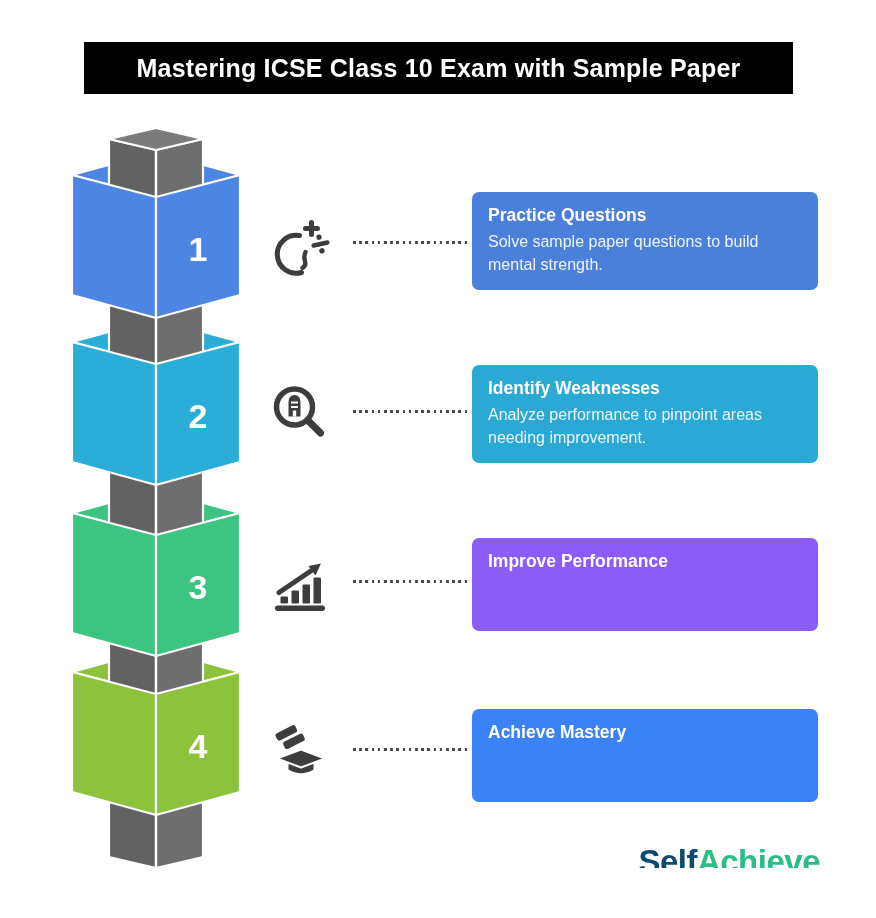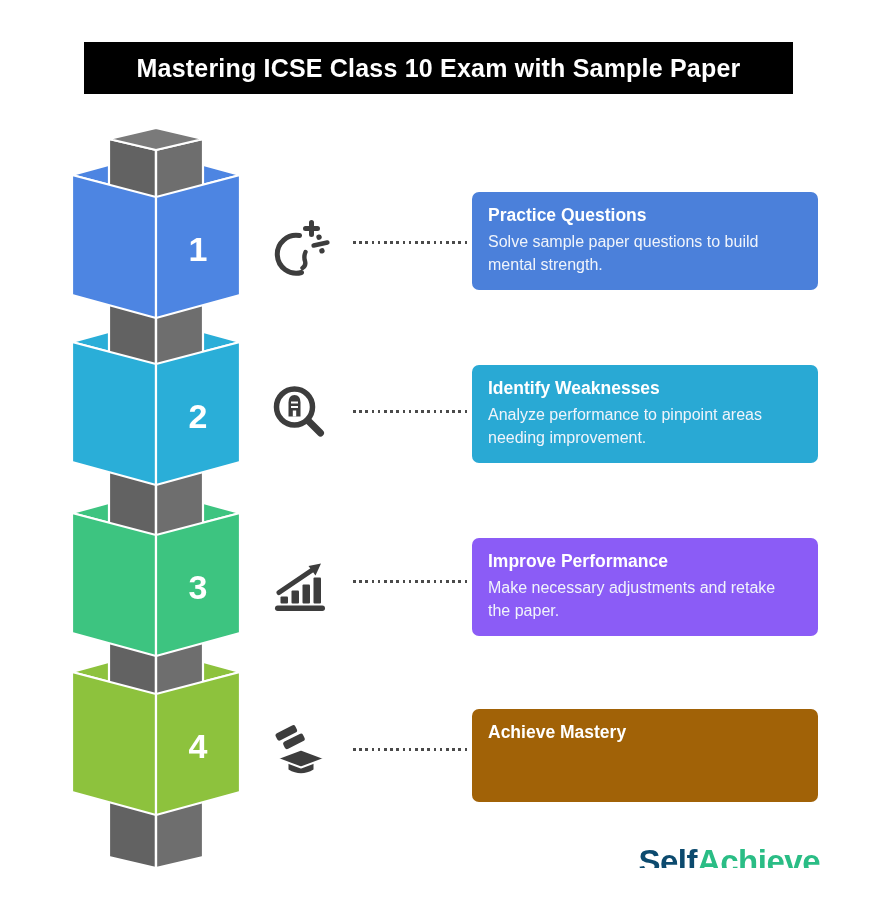--- a/index.html
+++ b/index.html
@@ -137,23 +137,22 @@
   <div class="card" style="top: 365px; background: rgb(41, 169, 212);">
     <h2>Identify Weaknesses</h2>
     <p>Analyze performance to pinpoint areas needing improvement.</p>
   </div>
   <div class="card" style="top: 192px; background: rgb(75, 128, 218);">
     <h2>Practice Questions</h2>
     <p>Solve sample paper questions to build mental strength.</p>
   </div>
   <div class="card" style="top: 538px; background: #8b5cf6;">
     <h2>Improve Performance</h2>
-    <p>Make necessary adjustments and retake the paper.</p>
   </div>
-  <div class="card" style="top: 709px; background: #a16207;">
+  <div class="card" style="top: 709px; background: #3b82f6;">
     <h2>Achieve Mastery</h2>
   </div>
 
   <div class="logo">
     <div class="logo-main">
       <span style="color: #0c4a6e;">Self</span><span style="color: rgb(42, 189, 133);">Achieve</span>
     </div>
     <div class="logo-com">.com</div>
   </div>
 

